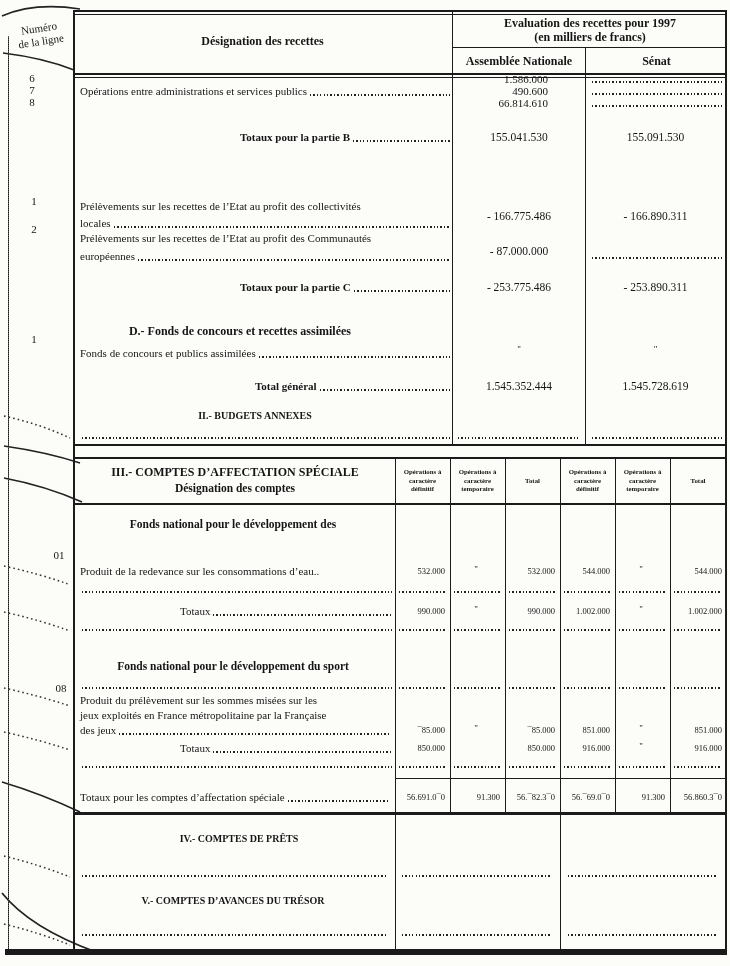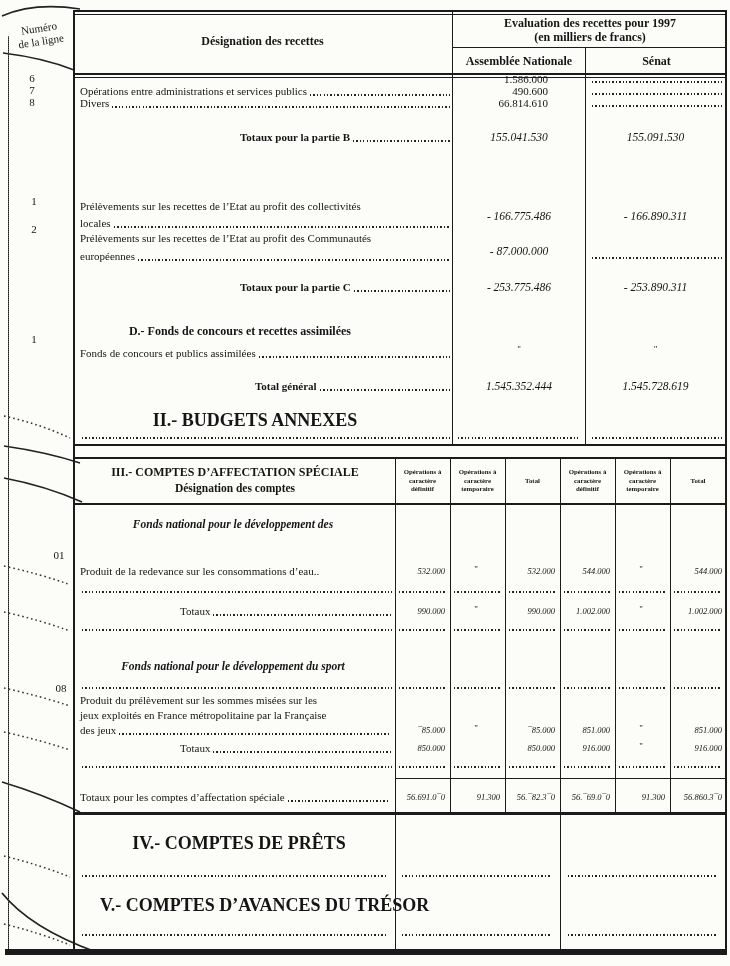--- a/index.html
+++ b/index.html
@@ -1,25 +1,25 @@
 <!DOCTYPE html>
 <html><head>
 <meta charset="utf-8">
 <style>
   *{box-sizing:border-box}
   html,body{margin:0;padding:0;background:#e8e8e4}
   #page{position:relative;width:730px;height:966px;background:#fcfcf9;overflow:hidden;
         font-family:"Liberation Serif","DejaVu Serif",serif;color:#151515}
   .t{position:absolute;white-space:nowrap;font-size:11px;line-height:1.15}
   .b{font-weight:bold}
-  .i{font-style:italic}
+  .i{}
   .c{text-align:center}
   .r{text-align:right}
   .f12{font-size:12px}
-  .f125{font-size:18px}
+  .f125{font-size:10px}
   .f115{font-size:11.5px}
   .sm{font-size:8.5px}
   .hl,.vl{position:absolute;background:#1b1b1b}
   .lead{position:absolute;display:flex;align-items:flex-end;font-size:11px;line-height:1.15}
   .lead>span{white-space:nowrap}
   .dots{flex:1 1 auto;height:2px;margin:0 0 2px 3px;
         background-image:repeating-linear-gradient(90deg,#222 0 1.3px,transparent 1.3px 3.4px)}
   .dotseg{position:absolute;height:2px;
         background-image:repeating-linear-gradient(90deg,#222 0 1.3px,transparent 1.3px 3.4px)}
   .colhead{position:absolute;display:flex;align-items:center;justify-content:center;
@@ -84,24 +84,20 @@
   <div class="t r" style="left:455px;top:73px;width:93px">1.586.000</div>
   <div class="dotseg" style="left:592px;top:81px;width:130px"></div>
 
   <div class="lead" style="left:80px;top:85px;width:370px">
     <span>Opérations entre administrations et services publics</span>
       <div class="dots"></div>
   </div>
   <div class="t r" style="left:455px;top:85px;width:93px">490.600</div>
   <div class="dotseg" style="left:592px;top:93px;width:130px"></div>
 
-  <div class="lead" style="left:80px;top:97px;width:370px">
-    <span>Divers</span>
-      <div class="dots"></div>
-  </div>
   <div class="t r" style="left:455px;top:97px;width:93px">66.814.610</div>
   <div class="dotseg" style="left:592px;top:105px;width:130px"></div>
 
   <div class="lead b" style="left:240px;top:131px;width:210px">
     <span>Totaux pour la partie B</span>
       <div class="dots"></div>
   </div>
   <div class="t i c f115" style="left:455px;top:131px;width:128px">155.041.530</div>
   <div class="t i c f115" style="left:588px;top:131px;width:135px">155.091.530</div>
 

